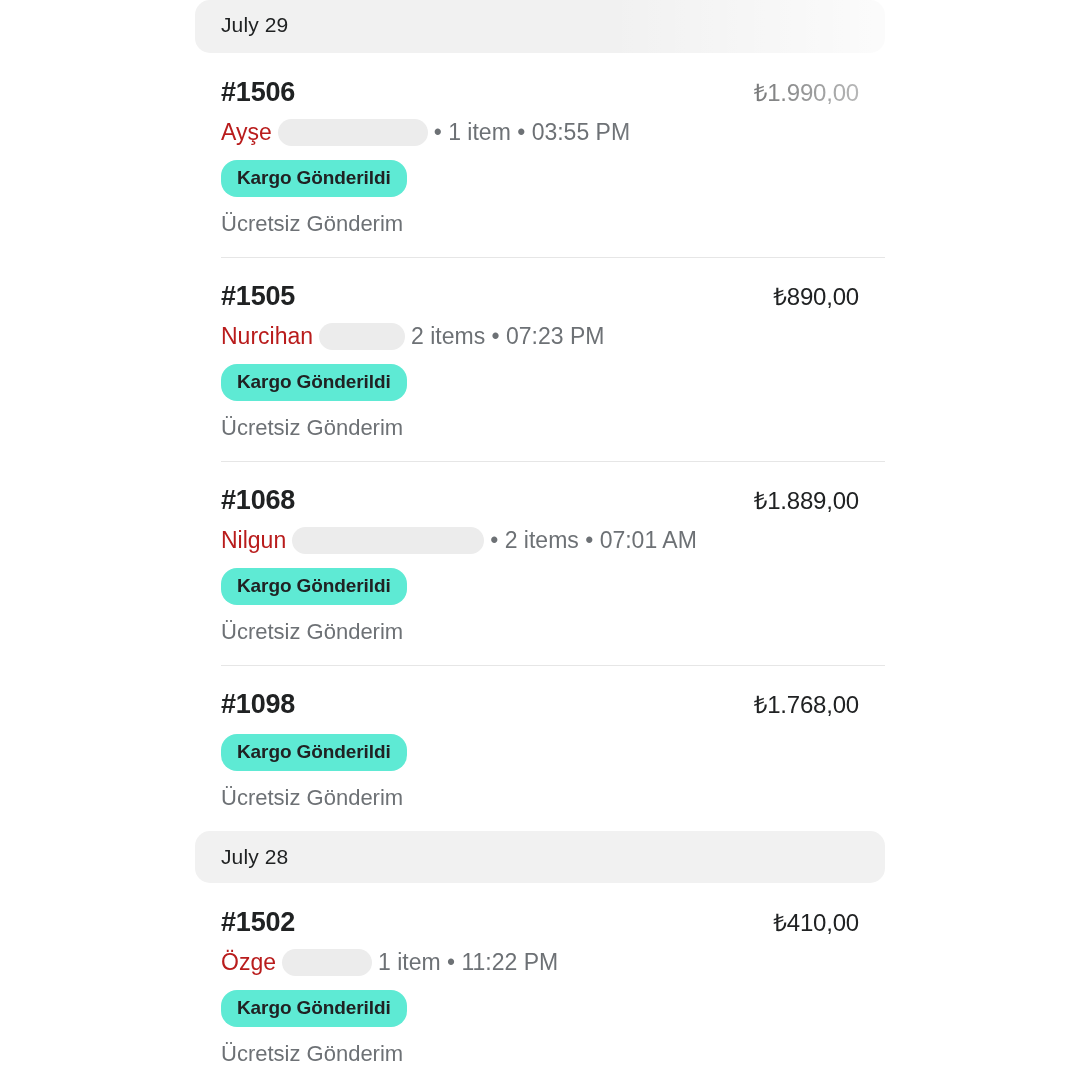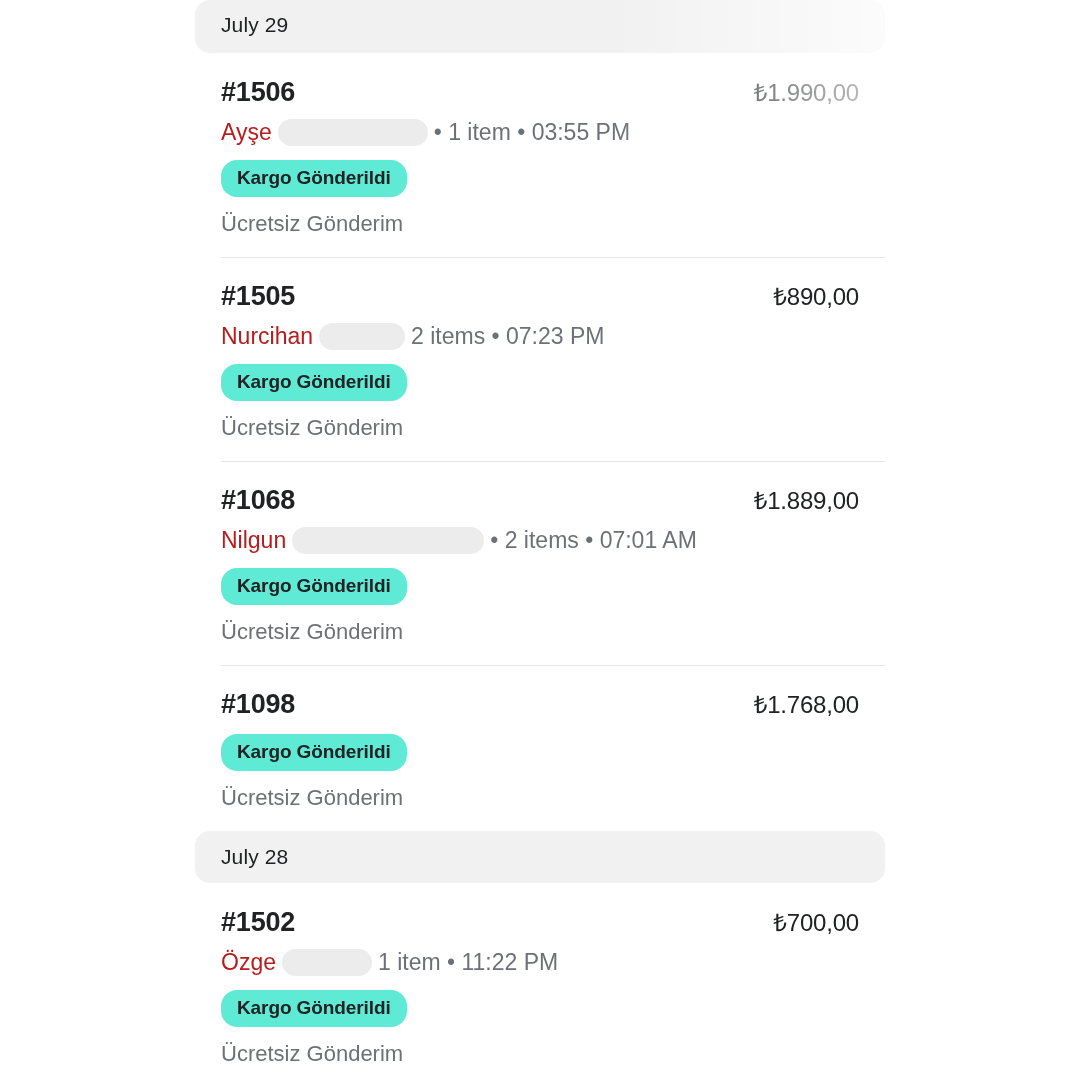--- a/index.html
+++ b/index.html
@@ -148,21 +148,21 @@
           <span class="redact" style="width:192px"></span>
           <span class="meta-rest">• 2 items • 07:01 AM</span>
         </div><div class="badge">Kargo Gönderildi</div><div class="shipping">Ücretsiz Gönderim</div></div>
       <div class="order-row"><div class="order-top">
           <span class="order-id">#1098</span>
           <span class="order-amount">₺1.768,00</span>
         </div><div class="badge">Kargo Gönderildi</div><div class="shipping">Ücretsiz Gönderim</div></div>
       <div class="date-header">July 28</div>
       <div class="order-row"><div class="order-top">
           <span class="order-id">#1502</span>
-          <span class="order-amount">₺700,00</span>
+          <span class="order-amount">₺410,00</span>
         </div><div class="order-meta">
           <span class="cust-name">Özge</span>
           <span class="redact" style="width:90px"></span>
           <span class="meta-rest">1 item • 11:22 PM</span>
         </div><div class="badge">Kargo Gönderildi</div><div class="shipping">Ücretsiz Gönderim</div></div>
     </div>
   <div class="fade-top"></div>
 </div>
 
 </body></html>

